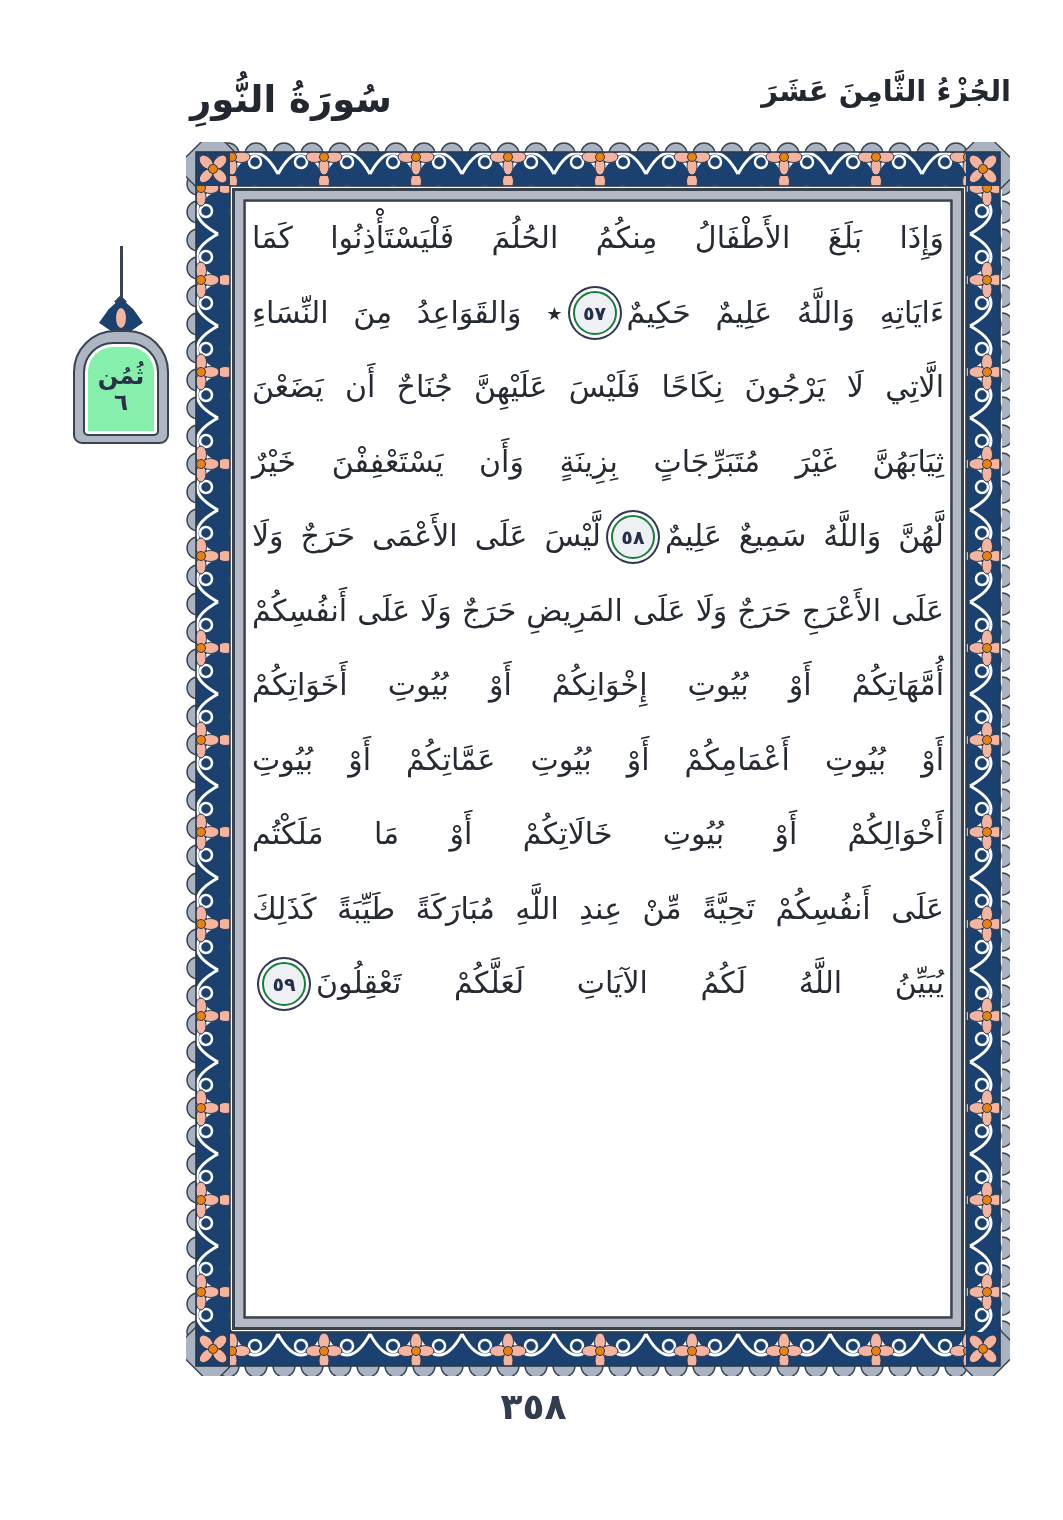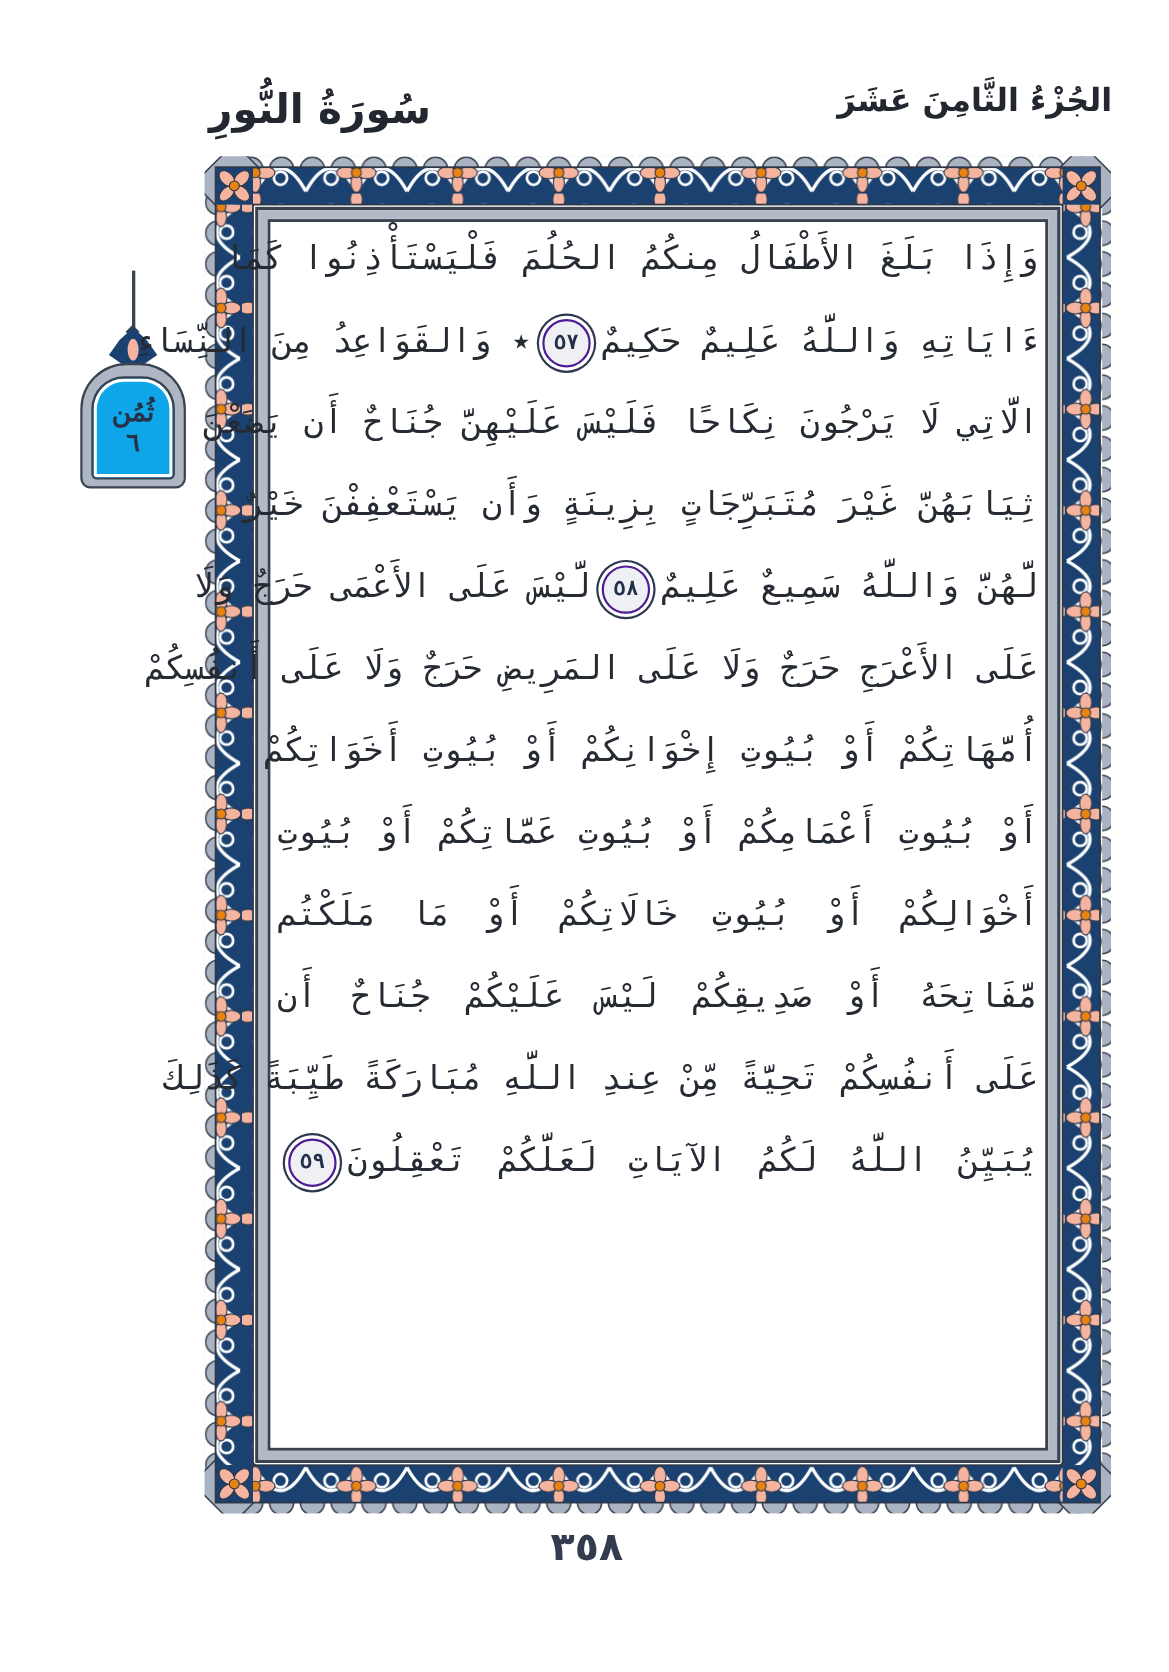--- a/index.html
+++ b/index.html
@@ -14,48 +14,48 @@
 
   
   .frame{position:absolute;left:186px;top:142px;width:824px;height:1234px;}
   .frame svg{display:block;width:824px;height:1234px;}
 
   
   .text-area{position:absolute;left:252px;top:200px;width:692px;height:1118px;
              direction:rtl;}
   .line{height:74.5px;line-height:74.5px;font-size:30px;white-space:nowrap;
         text-align:justify;text-align-last:justify;color:#262b33;overflow:visible;}
-  .line span{vertical-align:middle;font-family:Liberation Mono, monospace;}
+  .line span{vertical-align:middle;}
   .ayah-marker{position:relative;display:inline-flex;align-items:center;justify-content:center;
         width:40px;height:40px;margin:0 10px;border-radius:50%;
-        background:#eef0f4;border:2px solid #4c1d95;
+        background:#eef0f4;border:2px solid #15803d;
         box-shadow:0 0 0 3px #ffffff,0 0 0 5px #2e3850;
         font-size:19px;font-weight:bold;color:#243049;
         line-height:40px;text-align:center;text-align-last:center;}
   .ayah-marker:empty{display:none;}
   .ayah-marker::before{content:"";position:absolute;left:13px;top:-11px;width:14px;height:62px;
         background:#f5b49f;border:1px solid #8a4a33;border-radius:8px;z-index:-1;}
   .ayah-marker::after{content:"";position:absolute;top:13px;left:-11px;width:62px;height:14px;
         background:#f5b49f;border:1px solid #8a4a33;border-radius:8px;z-index:-1;}
 
   
   .thumn{position:absolute;left:73px;top:246px;width:96px;height:198px;}
   .thumn-antenna{position:absolute;left:47px;top:0;width:3px;height:54px;background:#39424f;}
   .thumn-antenna::after{content:"";position:absolute;left:-4px;bottom:-6px;width:9px;height:9px;
         background:#39424f;transform:rotate(45deg);}
   .thumn-crest{position:absolute;top:52px;left:26px;width:44px;height:40px;background:#1a4170;
         clip-path:polygon(50% 0,78% 28%,100% 62%,50% 100%,0 62%,22% 28%);}
   .thumn-crest::after{content:"";position:absolute;left:17px;top:10px;width:10px;height:20px;
         background:#f5b49f;border-radius:50%;}
   .thumn-dome{position:absolute;left:0;top:84px;width:92px;height:110px;background:#aeb6c4;
         border:2px solid #39424f;border-radius:42px 42px 9px 9px;}
-  .thumn-panel{position:absolute;left:8px;right:8px;top:10px;bottom:6px;background:#0ea5e9;
+  .thumn-panel{position:absolute;left:8px;right:8px;top:10px;bottom:6px;background:#86efac;
         border:2px solid #39424f;border-radius:30px 30px 5px 5px;
         box-shadow:inset 0 0 0 3px #ffffff;
-        display:flex;flex-direction:column;align-items:center;justify-content:center;font-family:Liberation Serif, serif;}
+        display:flex;flex-direction:column;align-items:center;justify-content:center;}
   .thumn-label{font-size:24px;font-weight:bold;color:#283247;line-height:1.1;}
   .thumn-number{font-size:23px;font-weight:bold;color:#283247;line-height:1.1;}
 
   
   .page-number{position:absolute;left:4px;right:0;top:1386px;text-align:center;
         font-size:36px;font-weight:bold;color:#333c4e;letter-spacing:2px;}
 </style>
 </head>
 <body>
 
@@ -170,20 +170,19 @@
   <div class="text-area">
     <div class="line"><span>وَإِذَا بَلَغَ الأَطْفَالُ مِنكُمُ الحُلُمَ فَلْيَسْتَأْذِنُوا كَمَا</span><span></span></div>
     <div class="line"><span>ءَايَاتِهِ وَاللَّهُ عَلِيمٌ حَكِيمٌ</span><span class="ayah-marker">٥٧</span><span>٭ وَالقَوَاعِدُ مِنَ النِّسَاءِ</span></div>
     <div class="line"><span>الَّاتِي لَا يَرْجُونَ نِكَاحًا فَلَيْسَ عَلَيْهِنَّ جُنَاحٌ أَن يَضَعْنَ</span><span></span></div>
     <div class="line"><span>ثِيَابَهُنَّ غَيْرَ مُتَبَرِّجَاتٍ بِزِينَةٍ وَأَن يَسْتَعْفِفْنَ خَيْرٌ</span><span></span></div>
     <div class="line"><span>لَّهُنَّ وَاللَّهُ سَمِيعٌ عَلِيمٌ</span><span class="ayah-marker">٥٨</span><span>لَّيْسَ عَلَى الأَعْمَى حَرَجٌ وَلَا</span></div>
     <div class="line"><span>عَلَى الأَعْرَجِ حَرَجٌ وَلَا عَلَى المَرِيضِ حَرَجٌ وَلَا عَلَى أَنفُسِكُمْ</span><span></span></div>
     <div class="line"><span>أُمَّهَاتِكُمْ أَوْ بُيُوتِ إِخْوَانِكُمْ أَوْ بُيُوتِ أَخَوَاتِكُمْ</span><span></span></div>
     <div class="line"><span>أَوْ بُيُوتِ أَعْمَامِكُمْ أَوْ بُيُوتِ عَمَّاتِكُمْ أَوْ بُيُوتِ</span><span></span></div>
     <div class="line"><span>أَخْوَالِكُمْ أَوْ بُيُوتِ خَالَاتِكُمْ أَوْ مَا مَلَكْتُم</span><span></span></div>
-    <div class="line"><span>مَّفَاتِحَهُ أَوْ صَدِيقِكُمْ لَيْسَ عَلَيْكُمْ جُنَاحٌ أَن</span><span></span></div>
     <div class="line"><span>عَلَى أَنفُسِكُمْ تَحِيَّةً مِّنْ عِندِ اللَّهِ مُبَارَكَةً طَيِّبَةً كَذَلِكَ</span><span></span></div>
     <div class="line"><span>يُبَيِّنُ اللَّهُ لَكُمُ الآيَاتِ لَعَلَّكُمْ تَعْقِلُونَ</span><span class="ayah-marker">٥٩</span><span></span></div>
   </div>
 
   <div class="page-number">٣٥٨</div>
 
 </div>
 
 </body></html>

